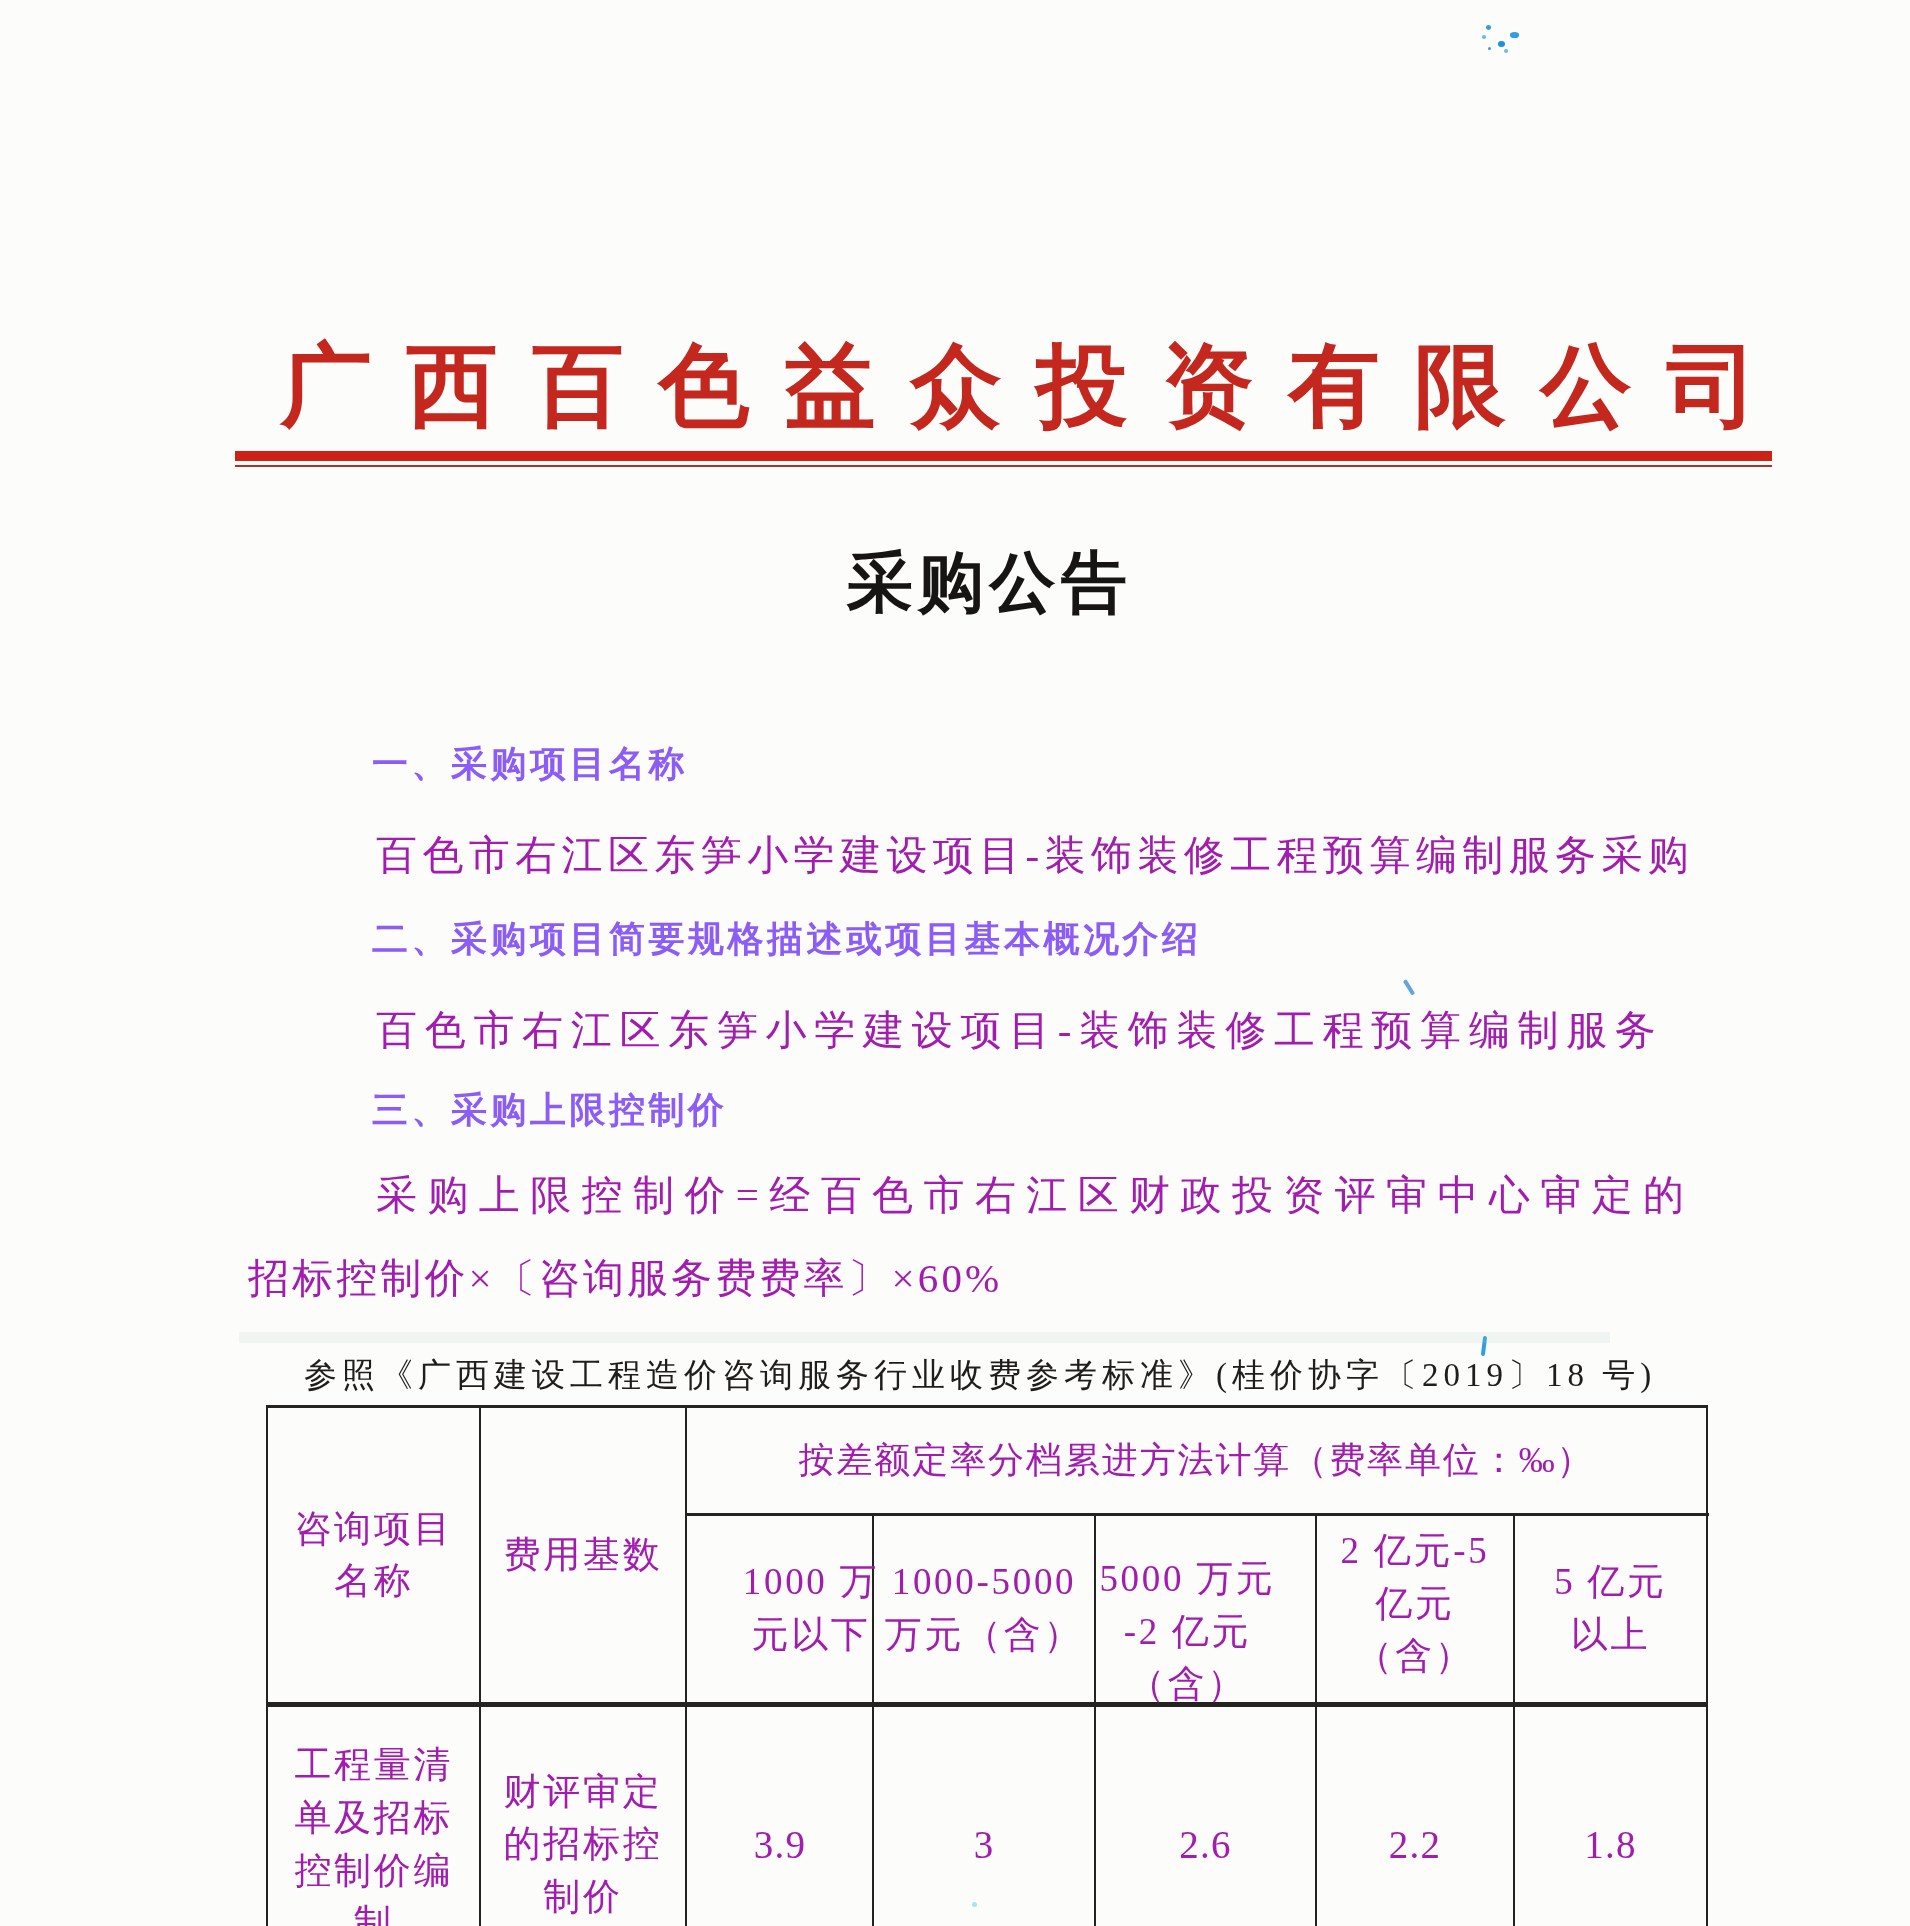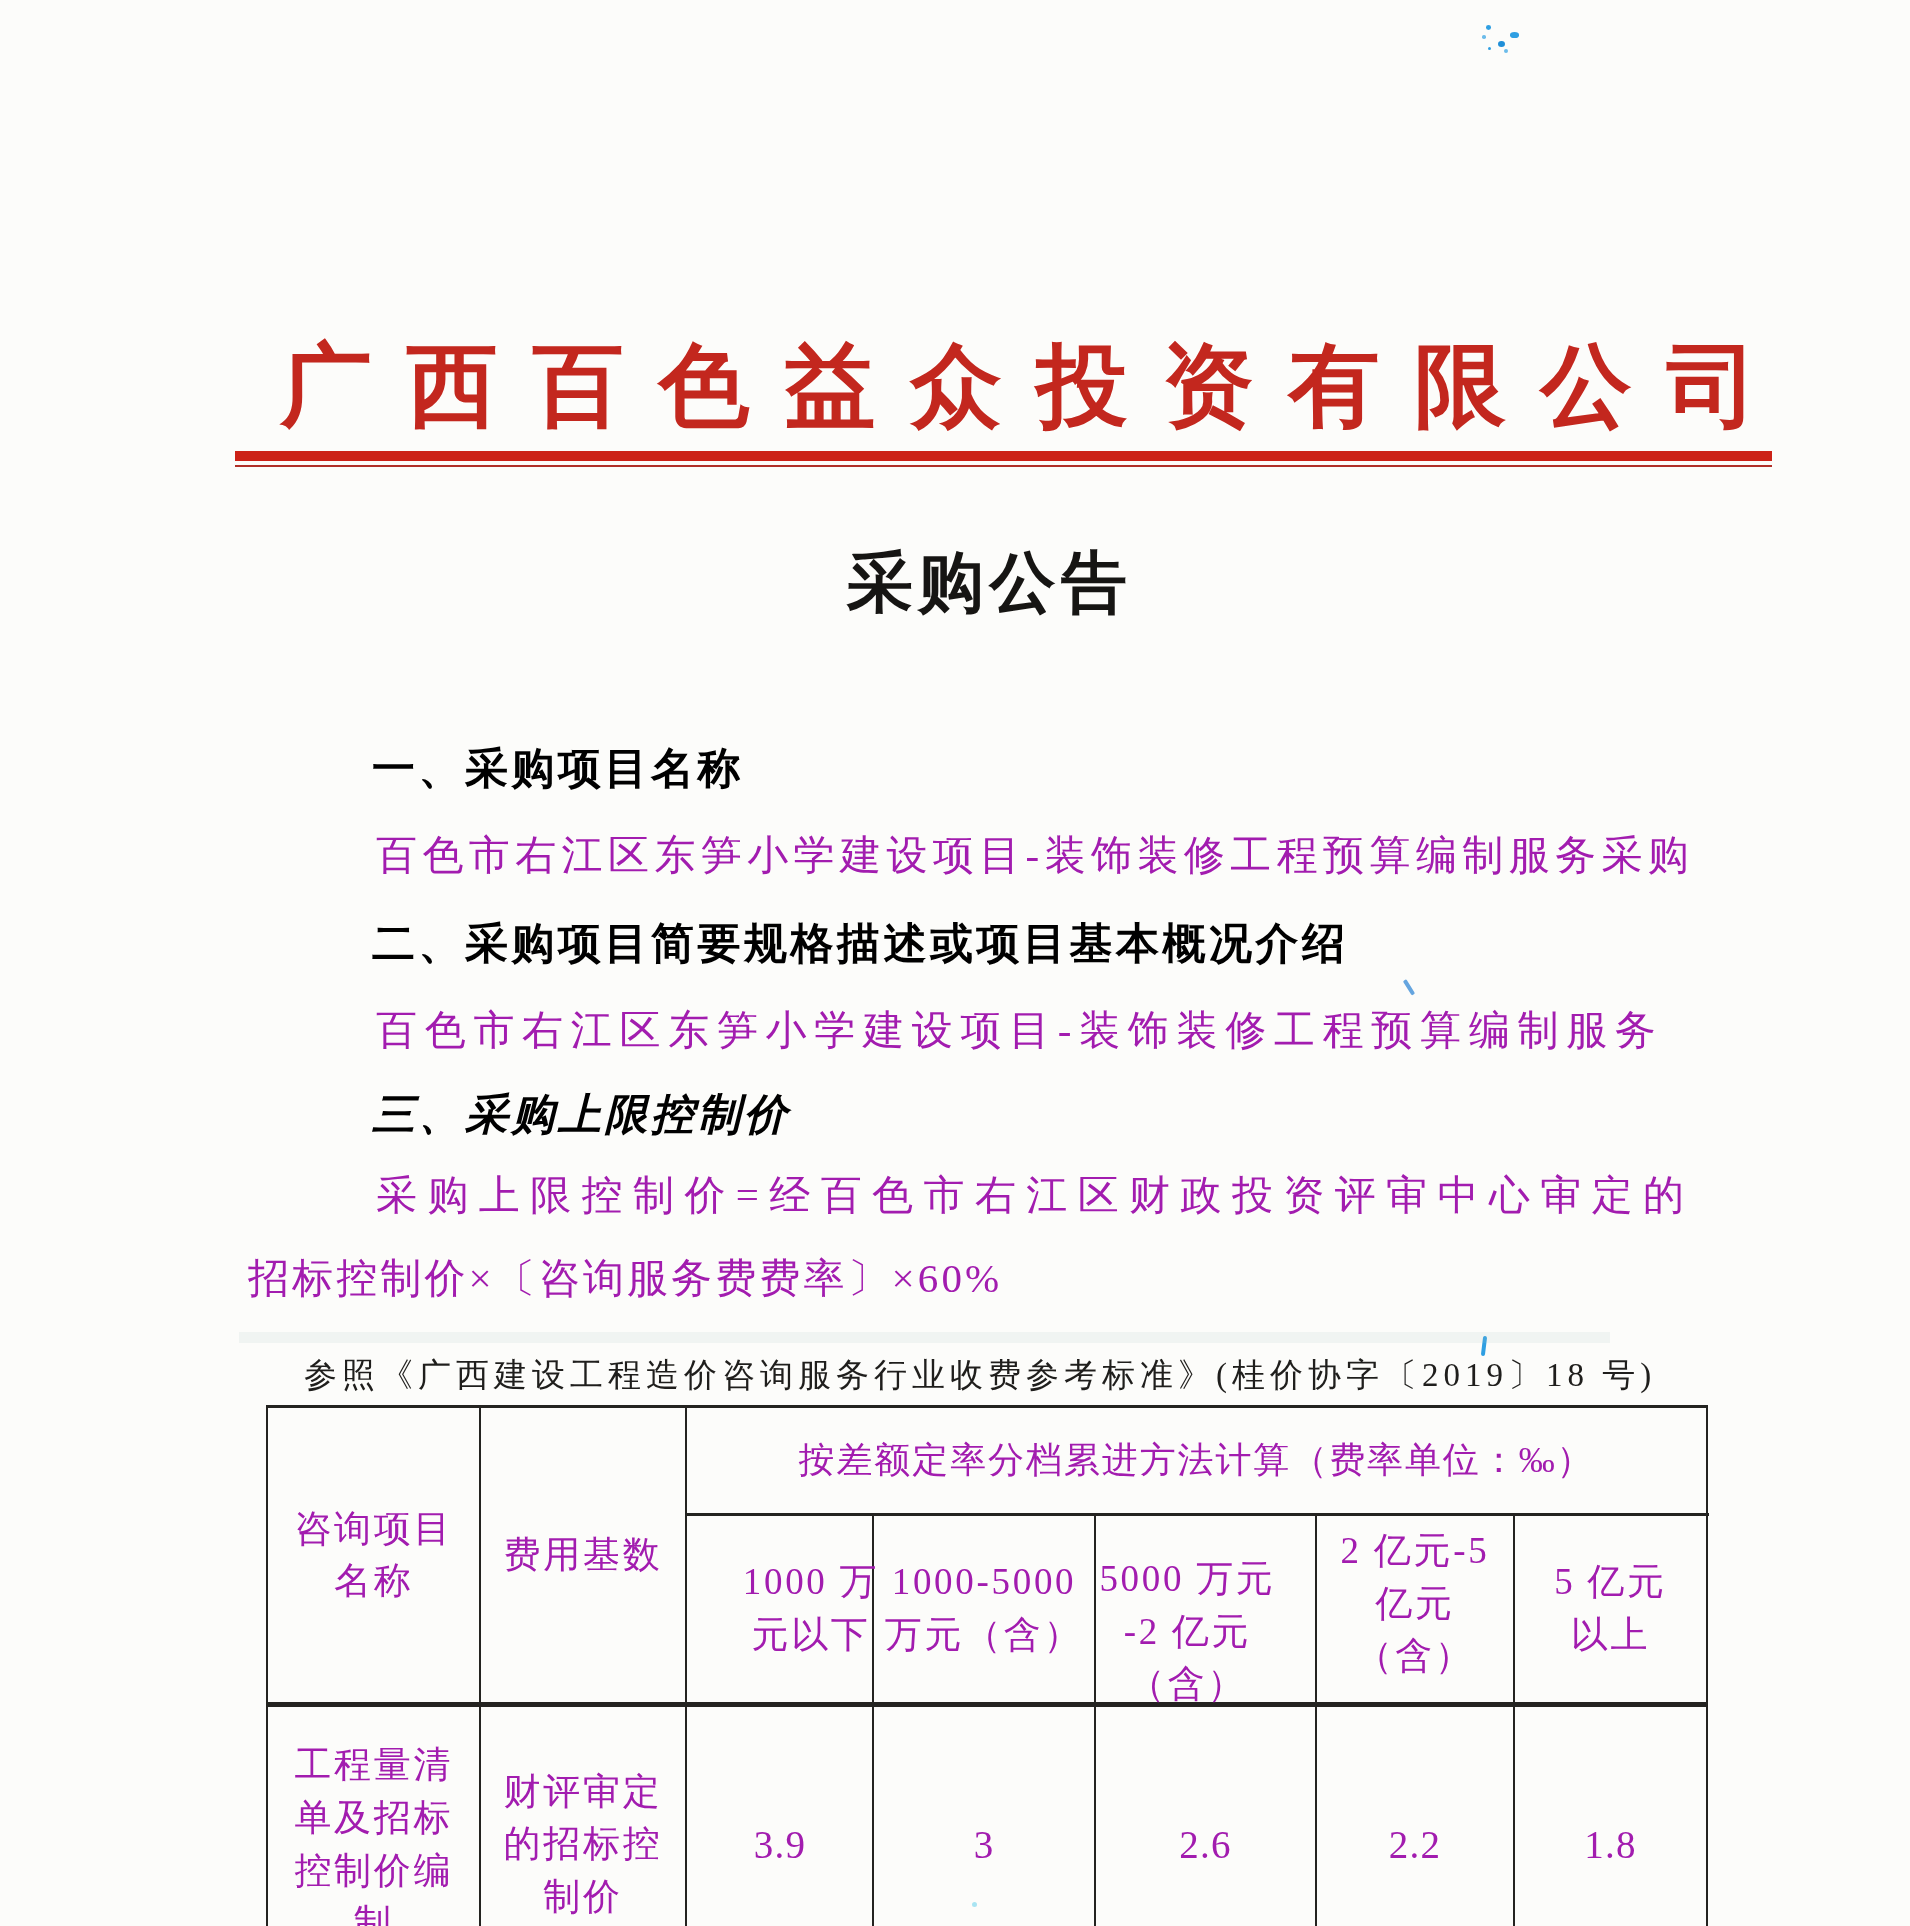--- a/index.html
+++ b/index.html
@@ -18,26 +18,26 @@
   .rule { position:absolute; left:235px; width:1537px; }
   .rule-head-thick { top:451px; height:10.4px; background:var(--rule-red,#cc2217); }
   .rule-head-thin  { top:465px; height:2.3px;  background:#b03028; }
   .doc-title {
     position:absolute; top:547px; left:34px; width:1911px; margin:0;
     text-align:center; font-size:66px; font-weight:700;
     letter-spacing:5.4px; color:#161513; line-height:1.1; white-space:nowrap;
   }
   
   .line { position:absolute; white-space:nowrap; font-size:41px; line-height:1.18; color:#a21caf; }
-  .hline { font-family:"Liberation Sans", sans-serif; font-weight:700; font-size:43px; letter-spacing:3.5px; color:#000000; }
+  .hline { font-family:"Liberation Sans", sans-serif; font-weight:700; font-size:36px; letter-spacing:3.5px; color:#8b5cf6; }
   .l-s1h { top:743px; left:372px; }
   .l-s1b { top:831px; left:376px; letter-spacing:5.4px; }
   .l-s2h { top:918px; left:372px; }
   .l-s2b { top:1006px; left:376px; letter-spacing:7.7px; }
-  .l-s3h { top:1089px; left:372px;font-style:italic; }
+  .l-s3h { top:1089px; left:372px; }
   .l-s3a { top:1171px; left:376px; letter-spacing:10.4px; }
   .l-s3b { top:1254px; left:248px; letter-spacing:3.1px; }
   .l-ref { top:1356px; left:304px; font-size:33px; letter-spacing:5px; color:#1f1e1c; }
   
   .tbl { position:absolute; left:266px; top:1405px; width:1442px; height:580px; }
   .gl  { position:absolute; background:#242320; }
   .gl-top { left:0; top:0; width:1442px; height:3.1px; }
   .gl-l   { left:0; top:0; width:2.3px; height:580px; }
   .gl-r   { left:1440px; top:0; width:2.3px; height:580px; }
   .gl-v1  { left:213px;  top:0; width:1.9px; height:580px; }

